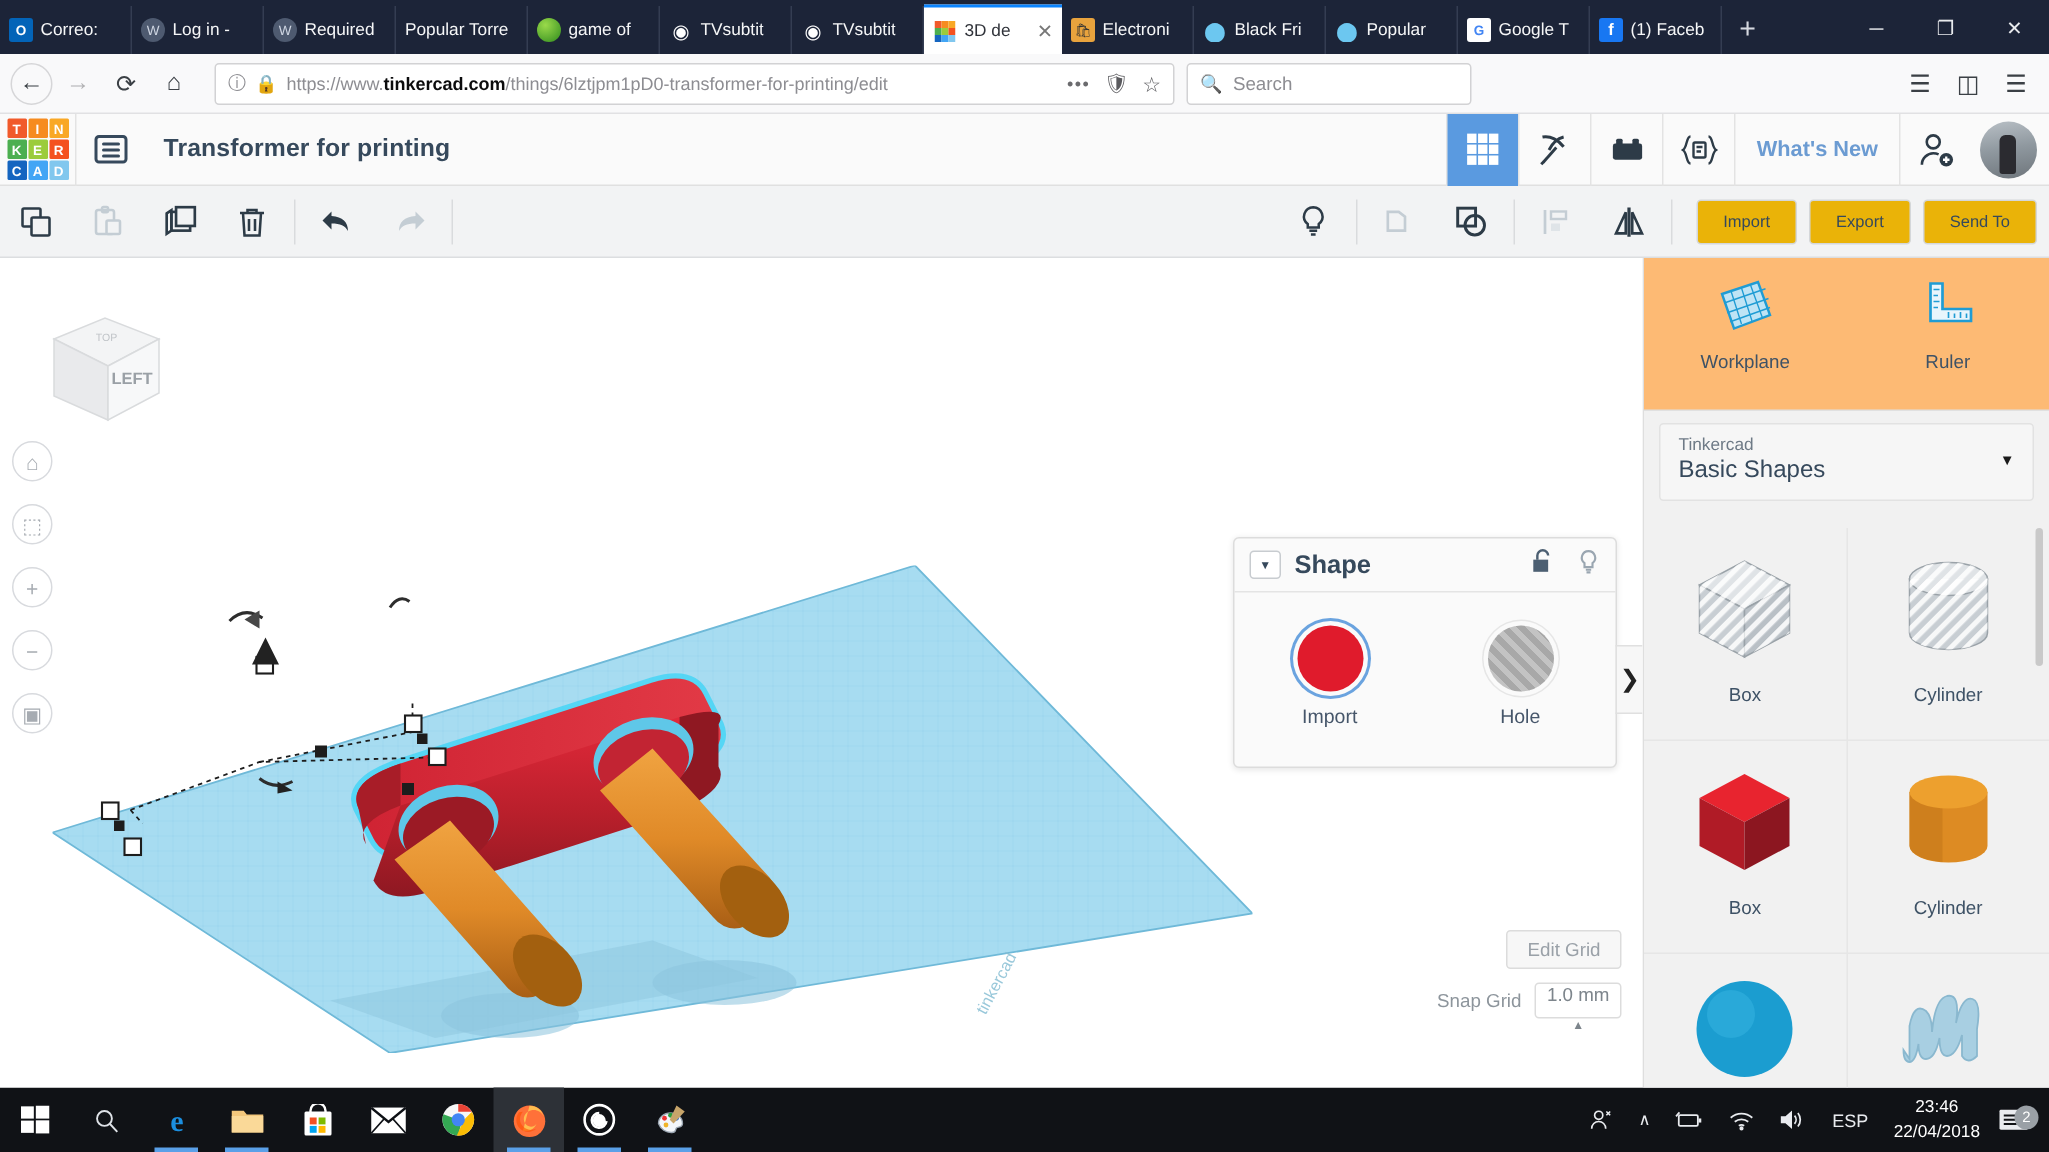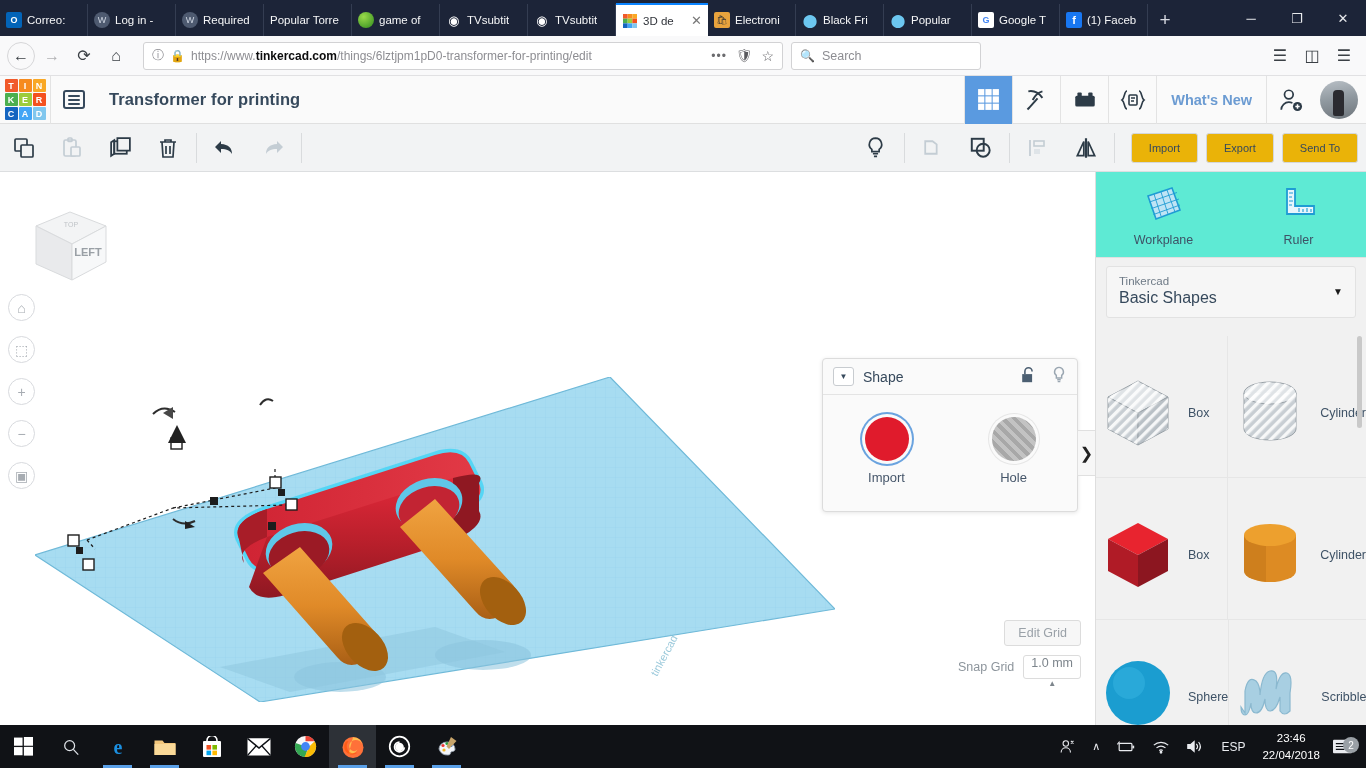--- a/index.html
+++ b/index.html
@@ -159,21 +159,21 @@
   }
   .sp-head {
     height: 36px; display: flex; align-items: center; padding: 0 10px;
     border-bottom: 1px solid #e4e4e4; gap: 9px;
   }
   .sp-caret {
     width: 21px; height: 19px; border: 1px solid #c8ccd0; border-radius: 3px;
     background: #fff; display: flex; align-items: center; justify-content: center;
     font-size: 8px; color: #36495c;
   }
-  .sp-title { font-size: 14px; font-weight: normal; color: #36495c; }
+  .sp-title { font-size: 17px; font-weight: bold; color: #36495c; }
   .sp-icons { margin-left: auto; display: flex; gap: 14px; align-items: center; }
   .sp-body { display: flex; padding: 22px 0 26px; }
   .sp-opt { flex: 1; display: flex; flex-direction: column; align-items: center; gap: 9px; }
   .swatch { width: 44px; height: 44px; border-radius: 50%; }
   .swatch.solid { background: #e01b2c; box-shadow: 0 0 0 3px #fafafa, 0 0 0 5px #6aa3df; }
   .swatch.hole {
     background: repeating-linear-gradient(45deg,#c3c3c3 0 4px,#a8a8a8 4px 8px);
     box-shadow: 0 0 0 3px #fafafa, 0 0 0 4px #e6e6e6;
   }
   .sp-lbl { font-size: 13px; color: #46566a; }
@@ -199,39 +199,39 @@
     height: 24px; border: 1px solid #dcdcdc; background: #fff; border-radius: 3px;
     display: flex; align-items: center; gap: 9px; padding: 0 7px;
     font-size: 12.5px; color: #7d858c; flex-direction: column;
   }
 
   
   .sidebar {
     width: 271px; flex: none; background: #f1f1f1; border-left: 1px solid #dedede;
     display: flex; flex-direction: column; min-height: 0;
   }
-  .sb-tools { display: flex; background: #5eead4; padding: 14px 0 10px; border-bottom: 1px solid #e0e0e0; }
+  .sb-tools { display: flex; background: #fdba74; padding: 14px 0 25px; border-bottom: 1px solid #e0e0e0; }
   .sb-tool { flex: 1; display: flex; flex-direction: column; align-items: center; gap: 7px; }
   .sb-tool-lbl { font-size: 12.5px; color: #3e5266; }
   .sb-select-wrap { padding: 8px 10px 10px; background: #f1f1f1; }
   .sb-select {
     background: #f6f6f6; border: 1px solid #e2e2e2; border-radius: 3px;
     padding: 8px 12px 10px; display: flex; align-items: center;
   }
   .sb-select-texts { display: flex; flex-direction: column; gap: 2px; }
   .sb-kicker { font-size: 11.5px; color: #6e7a86; }
   .sb-value { font-size: 16px; color: #36495c; }
   .sb-caret { margin-left: auto; font-size: 10px; color: #1a1a1a; }
   .sb-grid {
     flex: 1 1 auto; overflow: hidden; position: relative;
     background: #f1f1f1; padding: 8px 0 0;
   }
   .sb-row { display: flex; }
   .sb-cell {
-    flex: 1; height: 142px; display: flex; 
+    flex: 1; height: 142px; display: flex; flex-direction: column;
     align-items: center; justify-content: flex-start; padding-top: 12px; gap: 8px;
     border-bottom: 1px solid #e6e6e6;
   }
   .sb-cell:first-child { border-right: 1px solid #e6e6e6; }
   .sb-cell-lbl { font-size: 12.5px; color: #3e5266; }
   .sb-scroll {
     position: absolute; right: 4px; top: 8px; width: 5px; height: 92px;
     background: #c9c9c9; border-radius: 3px;
   }
 

